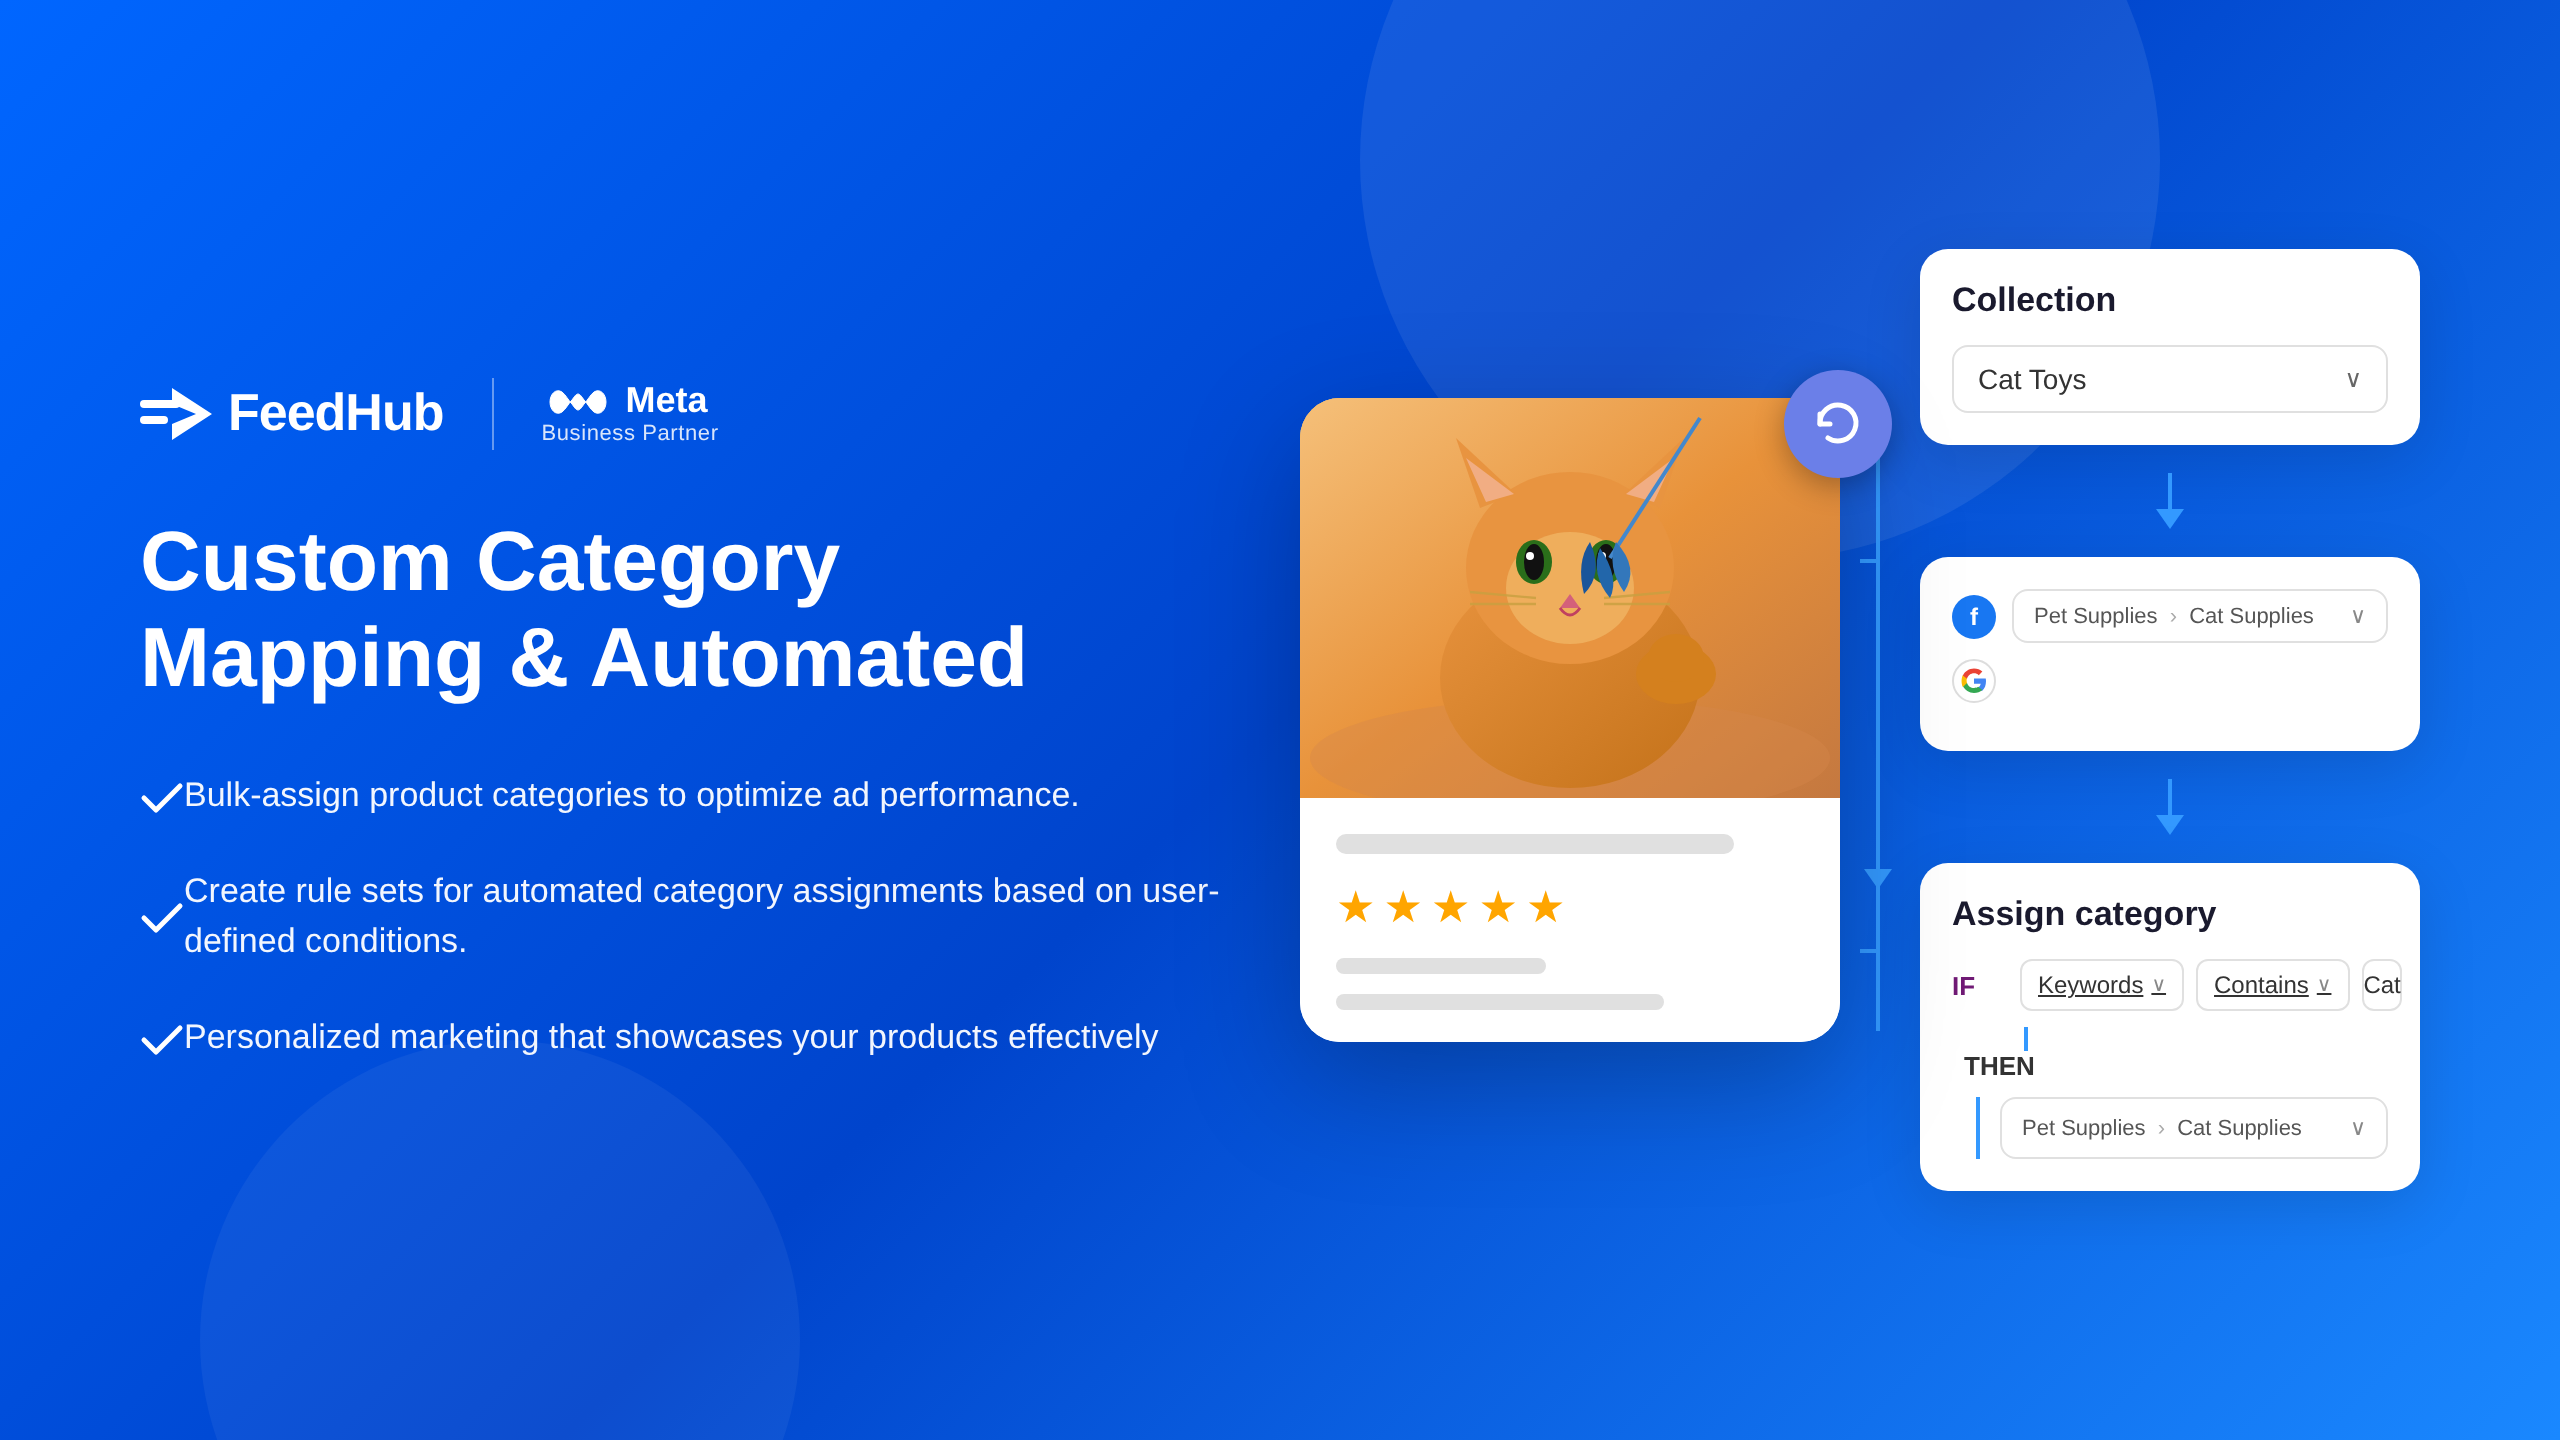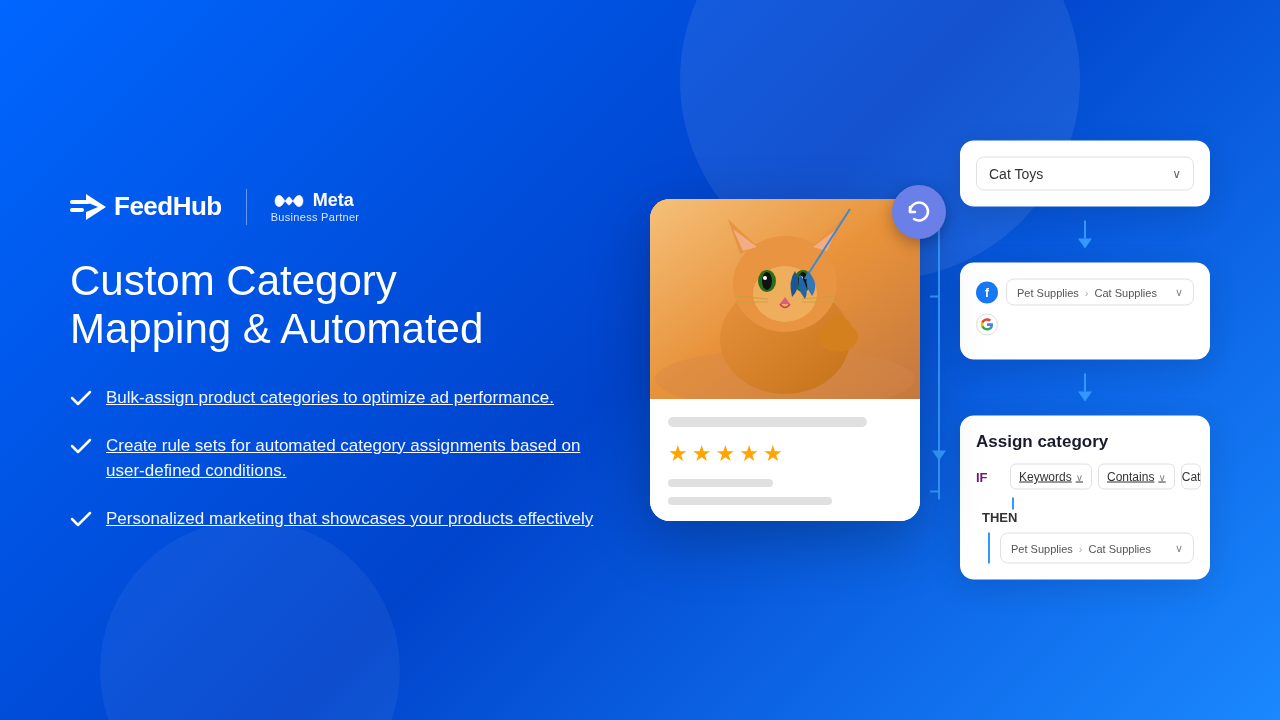--- a/index.html
+++ b/index.html
@@ -100,40 +100,38 @@
 
     .meta-subtitle {
       font-size: 11px;
       color: rgba(255,255,255,0.85);
       letter-spacing: 0.3px;
     }
 
     
     .main-heading {
       font-size: 42px;
-      font-weight: 400;
+      font-weight: 700;
       color: white;
       line-height: 1.15;
       margin-bottom: 32px;
     }
 
     
     .feature-list {
       list-style: none;
       display: flex;
       flex-direction: column;
       gap: 22px;
     }
 
     .feature-item {
       display: flex;
-      align-items: flex-start;
-      gap: 14px;
+      align-items: center;
       color: white;
-      text-decoration: underline;
     }
 
     .check-icon {
       flex-shrink: 0;
       width: 22px;
       height: 22px;
       margin-top: 2px;
     }
 
     .feature-text {
@@ -509,20 +507,21 @@
     </div>
 
     <div style="position: absolute; right: 0; top: 50%; transform: translateY(-50%); display: flex; flex-direction: column; gap: 0; width: 250px;">
 
       <div style="position: absolute; left: -22px; top: 85px; bottom: 80px; width: 2px; background: #3399ff; z-index: 1;"></div>
       <div style="position: absolute; left: -30px; top: 155px; width: 10px; height: 2px; background: #3399ff;"></div>
       <div style="position: absolute; left: -22px; top: 310px; width: 0; height: 0; border-left: 7px solid transparent; border-right: 7px solid transparent; border-top: 10px solid #3399ff; transform: translateX(-6px);"></div>
       <div style="position: absolute; left: -30px; top: 350px; width: 10px; height: 2px; background: #3399ff;"></div>
 
       <div class="panel" style="margin-bottom: 14px;">
+        <div class="panel-title">Collection</div>
         <div class="collection-select">
           <span>Cat Toys</span>
           <span class="chevron-down">∨</span>
         </div>
       </div>
 
       <div style="display: flex; flex-direction: column; align-items: center; height: 28px; margin-bottom: 14px; position: relative;">
         <div style="width: 2px; flex: 1; background: #3399ff;"></div>
         <div style="width: 0; height: 0; border-left: 7px solid transparent; border-right: 7px solid transparent; border-top: 10px solid #3399ff;"></div>
       </div>

